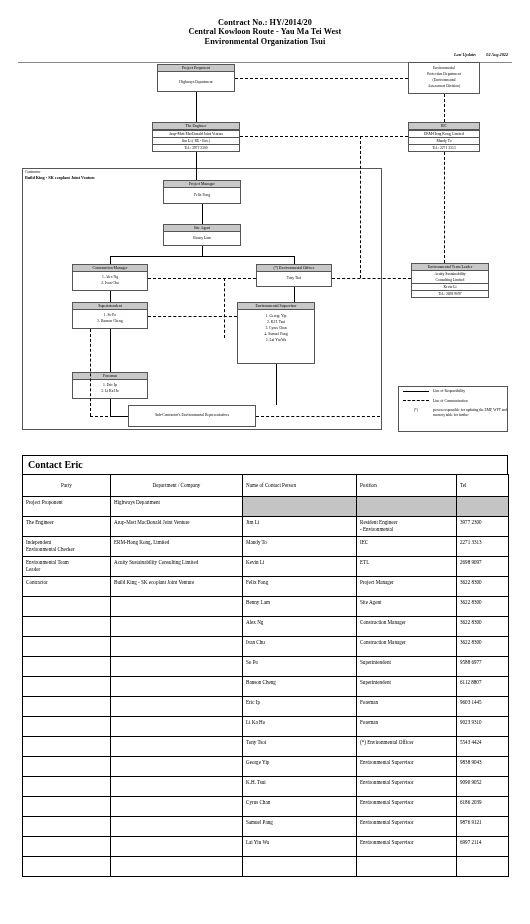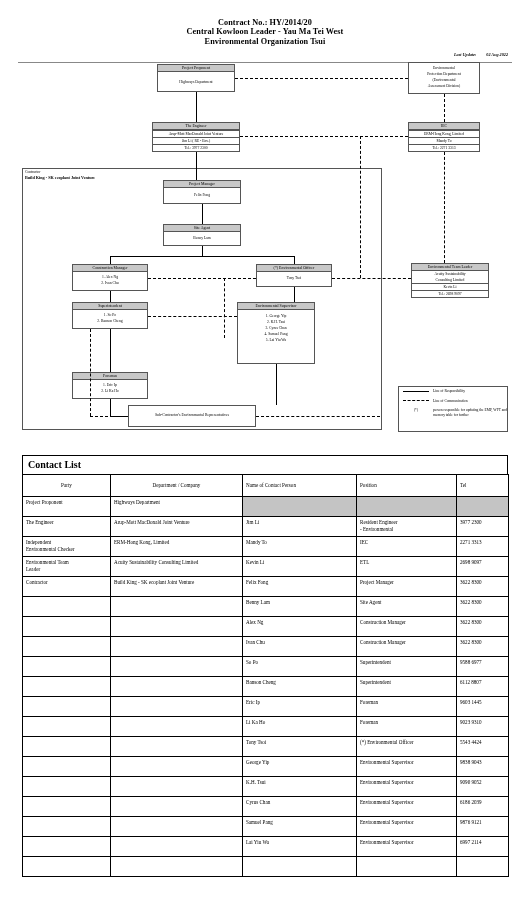--- a/index.html
+++ b/index.html
@@ -52,21 +52,21 @@
   td.shade,th.shade{background:#c4c4c4;}
   .c1{width:88px;}.c2{width:132px;}.c3{width:114px;}.c4{width:100px;}.c5{width:52px;}
 </style>
 </head>
 <body>
 
 <div class="page">
 
   <div class="doc-title">
     <div>Contract No.: HY/2014/20</div>
-    <div>Central Kowloon Leader - Yau Ma Tei West</div>
+    <div>Central Kowloon Route - Yau Ma Tei West</div>
     <div>Environmental Organization Tsui</div>
   </div>
   <div class="laststamp">
     <span>Last Update:</span>
     <span>02 Aug 2022</span>
   </div>
   <div class="rule"></div>
 
   <div class="chart">
 
@@ -206,21 +206,21 @@
         <span class="lg-txt">Line of Communication</span>
       </div>
       <div class="lg-row" style="margin-top:5px;align-items:flex-start;">
         <span class="lg-star">(*)</span>
         <span class="lg-txt">person responsible for updating the EMP, WFT and memory table for further</span>
       </div>
     </div>
   </div>
 
   <div class="cl-wrap">
-    <div class="cl-title">Contact List</div>
+    <div class="cl-title">Contact Eric</div>
     <table class="cl">
       <colgroup>
           <col class="c1">
           <col class="c2">
           <col class="c3">
           <col class="c4">
           <col class="c5">
         </colgroup>
       <thead>
         <tr>

